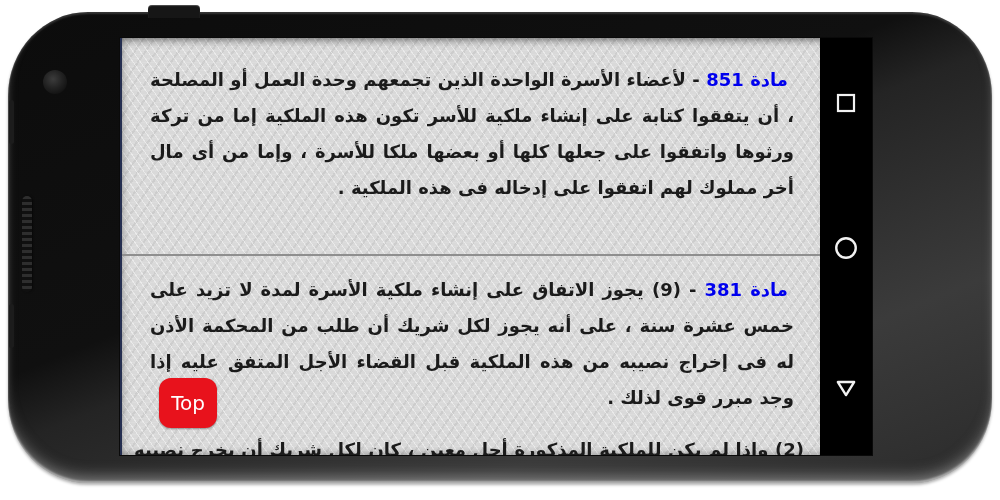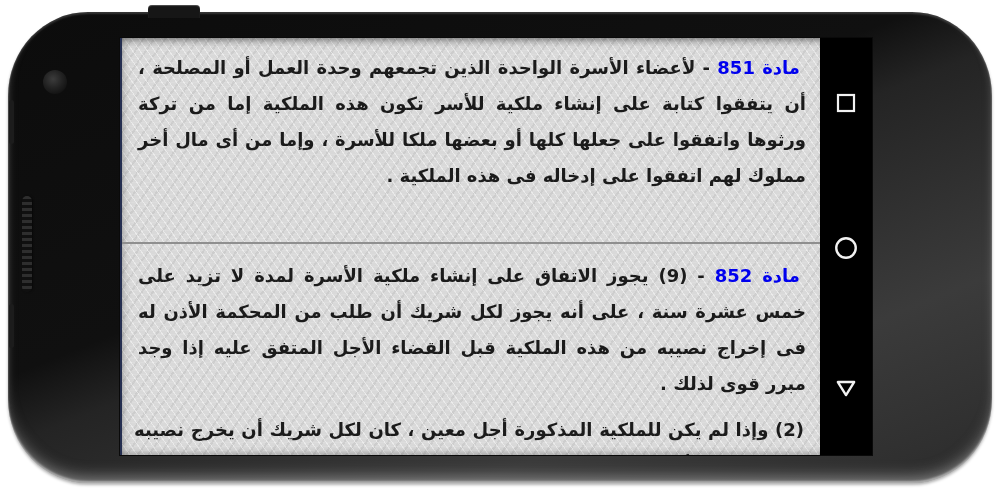--- a/index.html
+++ b/index.html
@@ -33,21 +33,21 @@
   .content{position:absolute;left:0;top:0;width:698px;height:417px;box-sizing:border-box;
     padding:8px 10px 0 12px;direction:rtl;overflow:hidden;
     background:
       repeating-linear-gradient(55deg,rgba(255,255,255,.45) 0 1px,rgba(0,0,0,0) 1px 6px),
       repeating-linear-gradient(-55deg,rgba(140,140,140,.16) 0 2px,rgba(0,0,0,0) 2px 9px),
       repeating-linear-gradient(0deg,rgba(255,255,255,.10) 0 1px,rgba(0,0,0,0) 1px 4px),
       #d9d9d9;
     box-shadow:inset 0 9px 10px -8px rgba(0,0,0,.6),
                inset 9px 0 10px -9px rgba(0,0,0,.35),
                inset 0 -8px 9px -8px rgba(0,0,0,.4);}
-  .article{margin:4px;font-size:18px;font-weight:bold;line-height:36px;color:#1b1b1b;
+  .article{margin:16px;font-size:18px;font-weight:bold;line-height:36px;color:#1b1b1b;
     text-align:justify;text-indent:6px;}
   .article .lbl{color:#0000ee;}
   .clause{margin:10px 0 0 0;}
   .divider{border:none;border-top:2px solid #8f8f8f;margin:48px -10px 14px -12px;}
 
   .top-button{position:absolute;left:37px;top:340px;width:58px;height:50px;border:none;
     border-radius:12px;background:#e8121c;color:#ffffff;font-family:"DejaVu Sans",sans-serif;
     font-size:20px;direction:ltr;display:flex;align-items:center;justify-content:center;
     cursor:pointer;box-shadow:0 1px 2px rgba(0,0,0,.35);}
 
@@ -69,24 +69,25 @@
     <div class="edge-nub nub-b"></div>
     <div class="camera"></div>
 
     <div class="screen">
       <div class="content">
 
         <p class="article"><span class="lbl">مادة 851</span> <span>- لأعضاء الأسرة الواحدة الذين تجمعهم وحدة العمل أو المصلحة ، أن يتفقوا كتابة على إنشاء ملكية للأسر تكون هذه الملكية إما من تركة ورثوها واتفقوا على جعلها كلها أو بعضها ملكا للأسرة ، وإما من أى مال أخر مملوك لهم اتفقوا على إدخاله فى هذه الملكية .</span></p>
 
         <hr class="divider">
 
-        <p class="article"><span class="lbl">مادة 852</span> <span>- (9) يجوز الاتفاق على إنشاء ملكية الأسرة لمدة لا تزيد على خمس عشرة سنة ، على أنه يجوز لكل شريك أن طلب من المحكمة الأذن له فى إخراج نصيبه من هذه الملكية قبل القضاء الأجل المتفق عليه إذا وجد مبرر قوى لذلك .</span></p>
+        <p class="article"><span class="lbl">مادة 381</span> <span>- (9) يجوز الاتفاق على إنشاء ملكية الأسرة لمدة لا تزيد على خمس عشرة سنة ، على أنه يجوز لكل شريك أن طلب من المحكمة الأذن له فى إخراج نصيبه من هذه الملكية قبل القضاء الأجل المتفق عليه إذا وجد مبرر قوى لذلك .</span></p>
 
         <p class="article clause"><span>(2) وإذا لم يكن للملكية المذكورة أجل معين ، كان لكل شريك أن يخرج نصيبه منها بعد ستة أشهر من يوم ان يعلن إلى الشركاء رغبته فى إخراج نصيبه .</span></p>
 
+        <button class="top-button">Top</button>
       </div>
 
       <div class="navbar">
         <button class="nav-btn nav-recents">
           <span>
             <svg width="24" height="24" viewBox="0 0 24 24">
               <rect x="4" y="4" width="16" height="16" fill="none" stroke="#f2f2f2" stroke-width="2.2"></rect>
             </svg>
           </span>
         </button>

